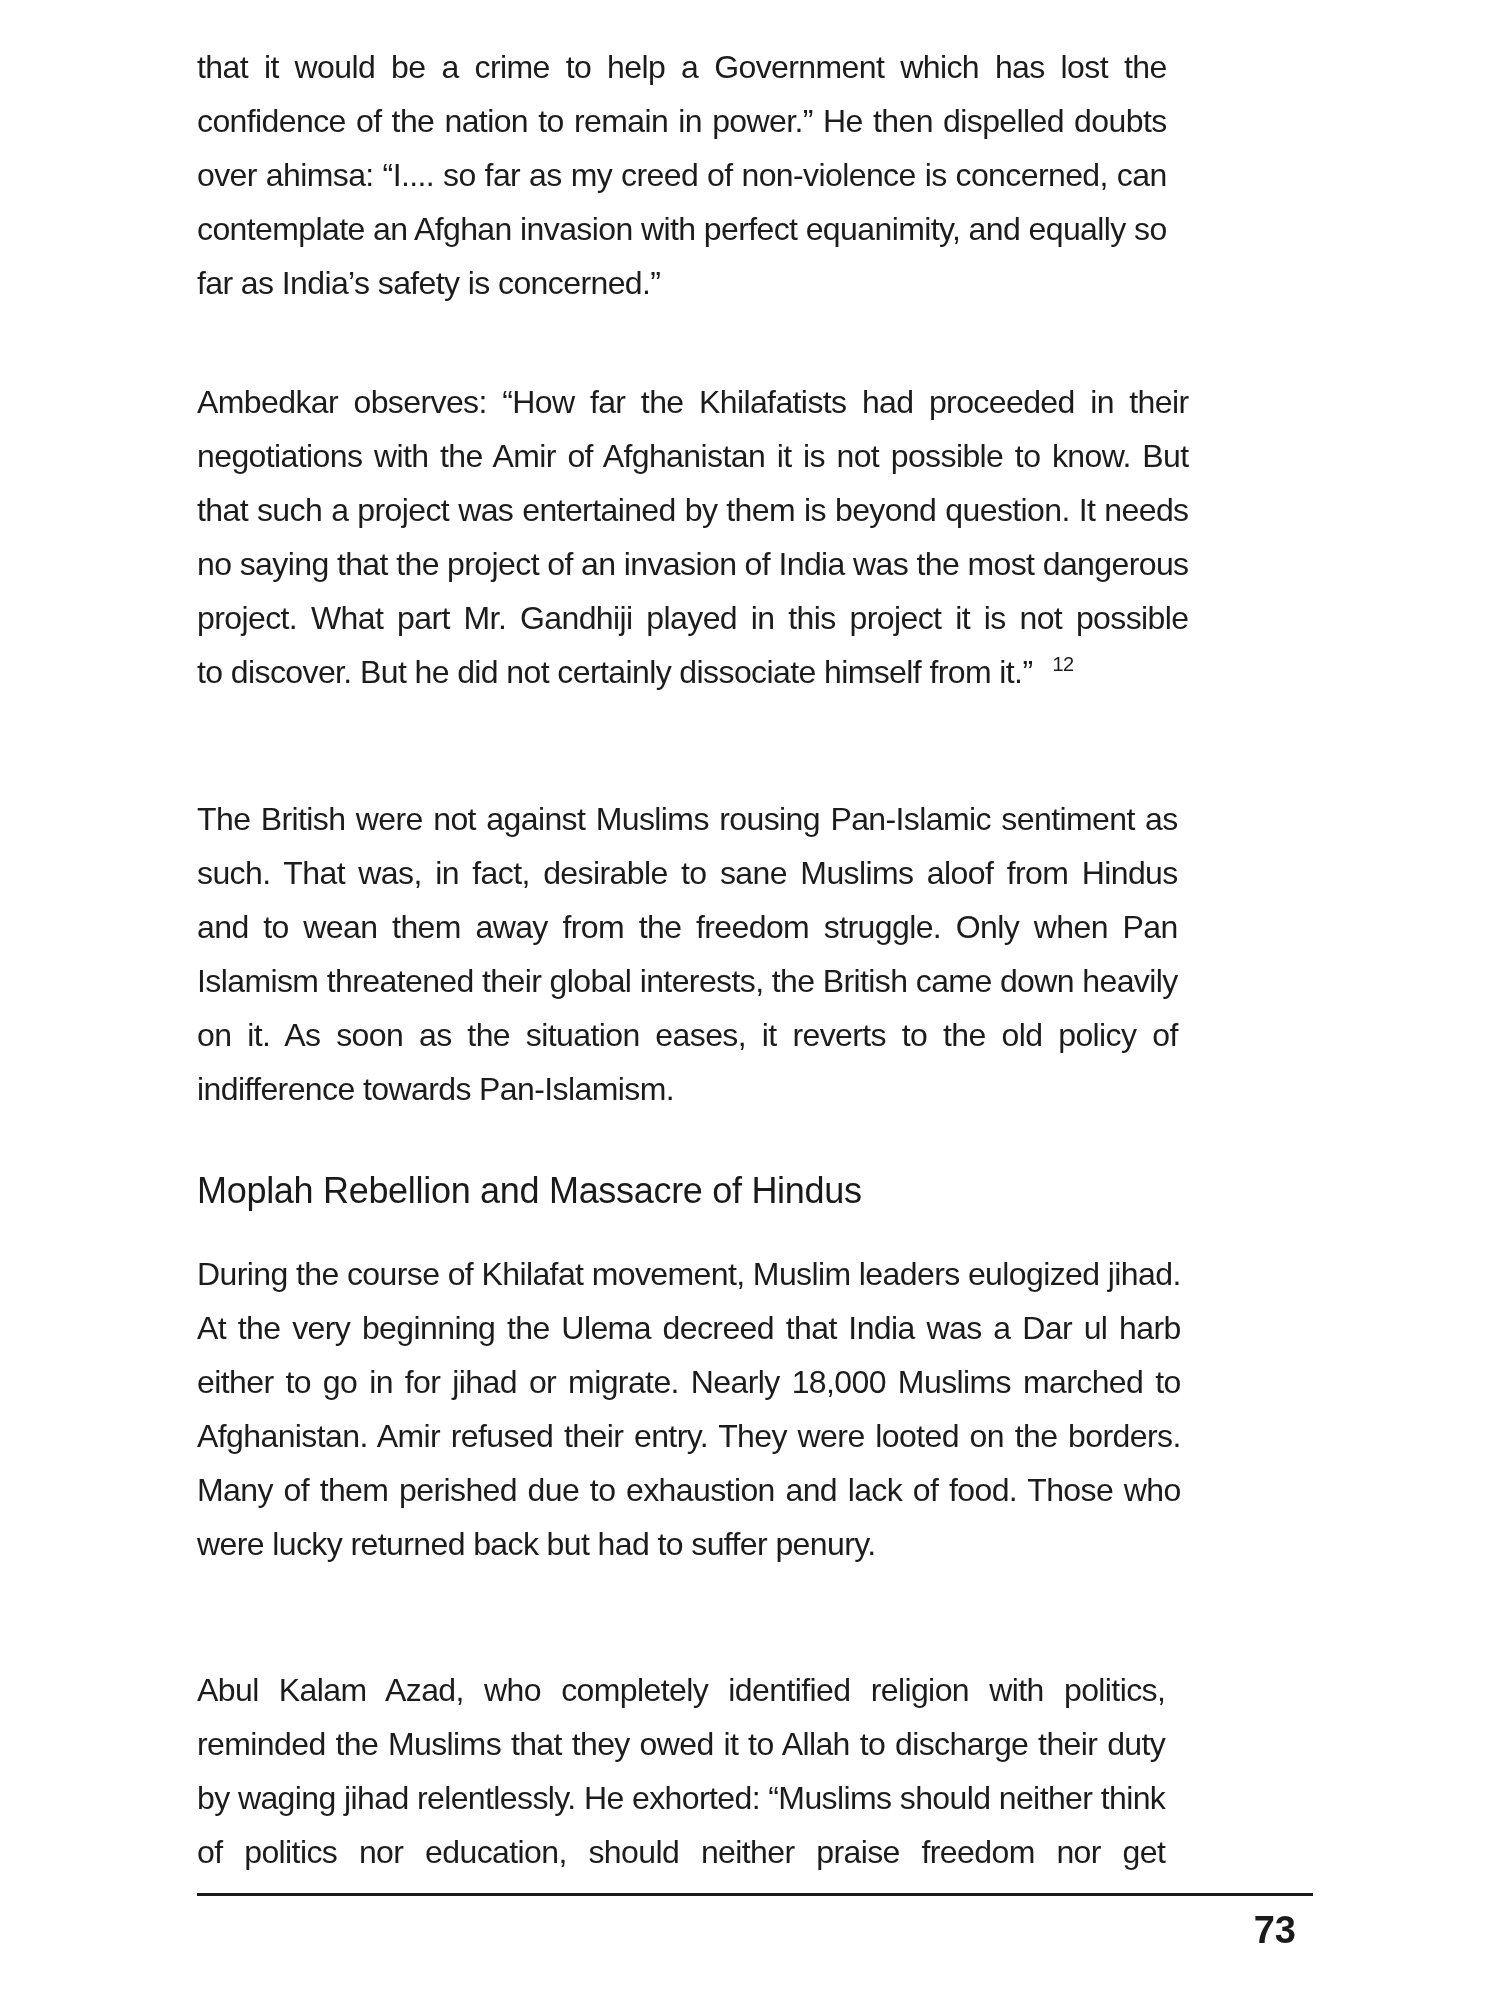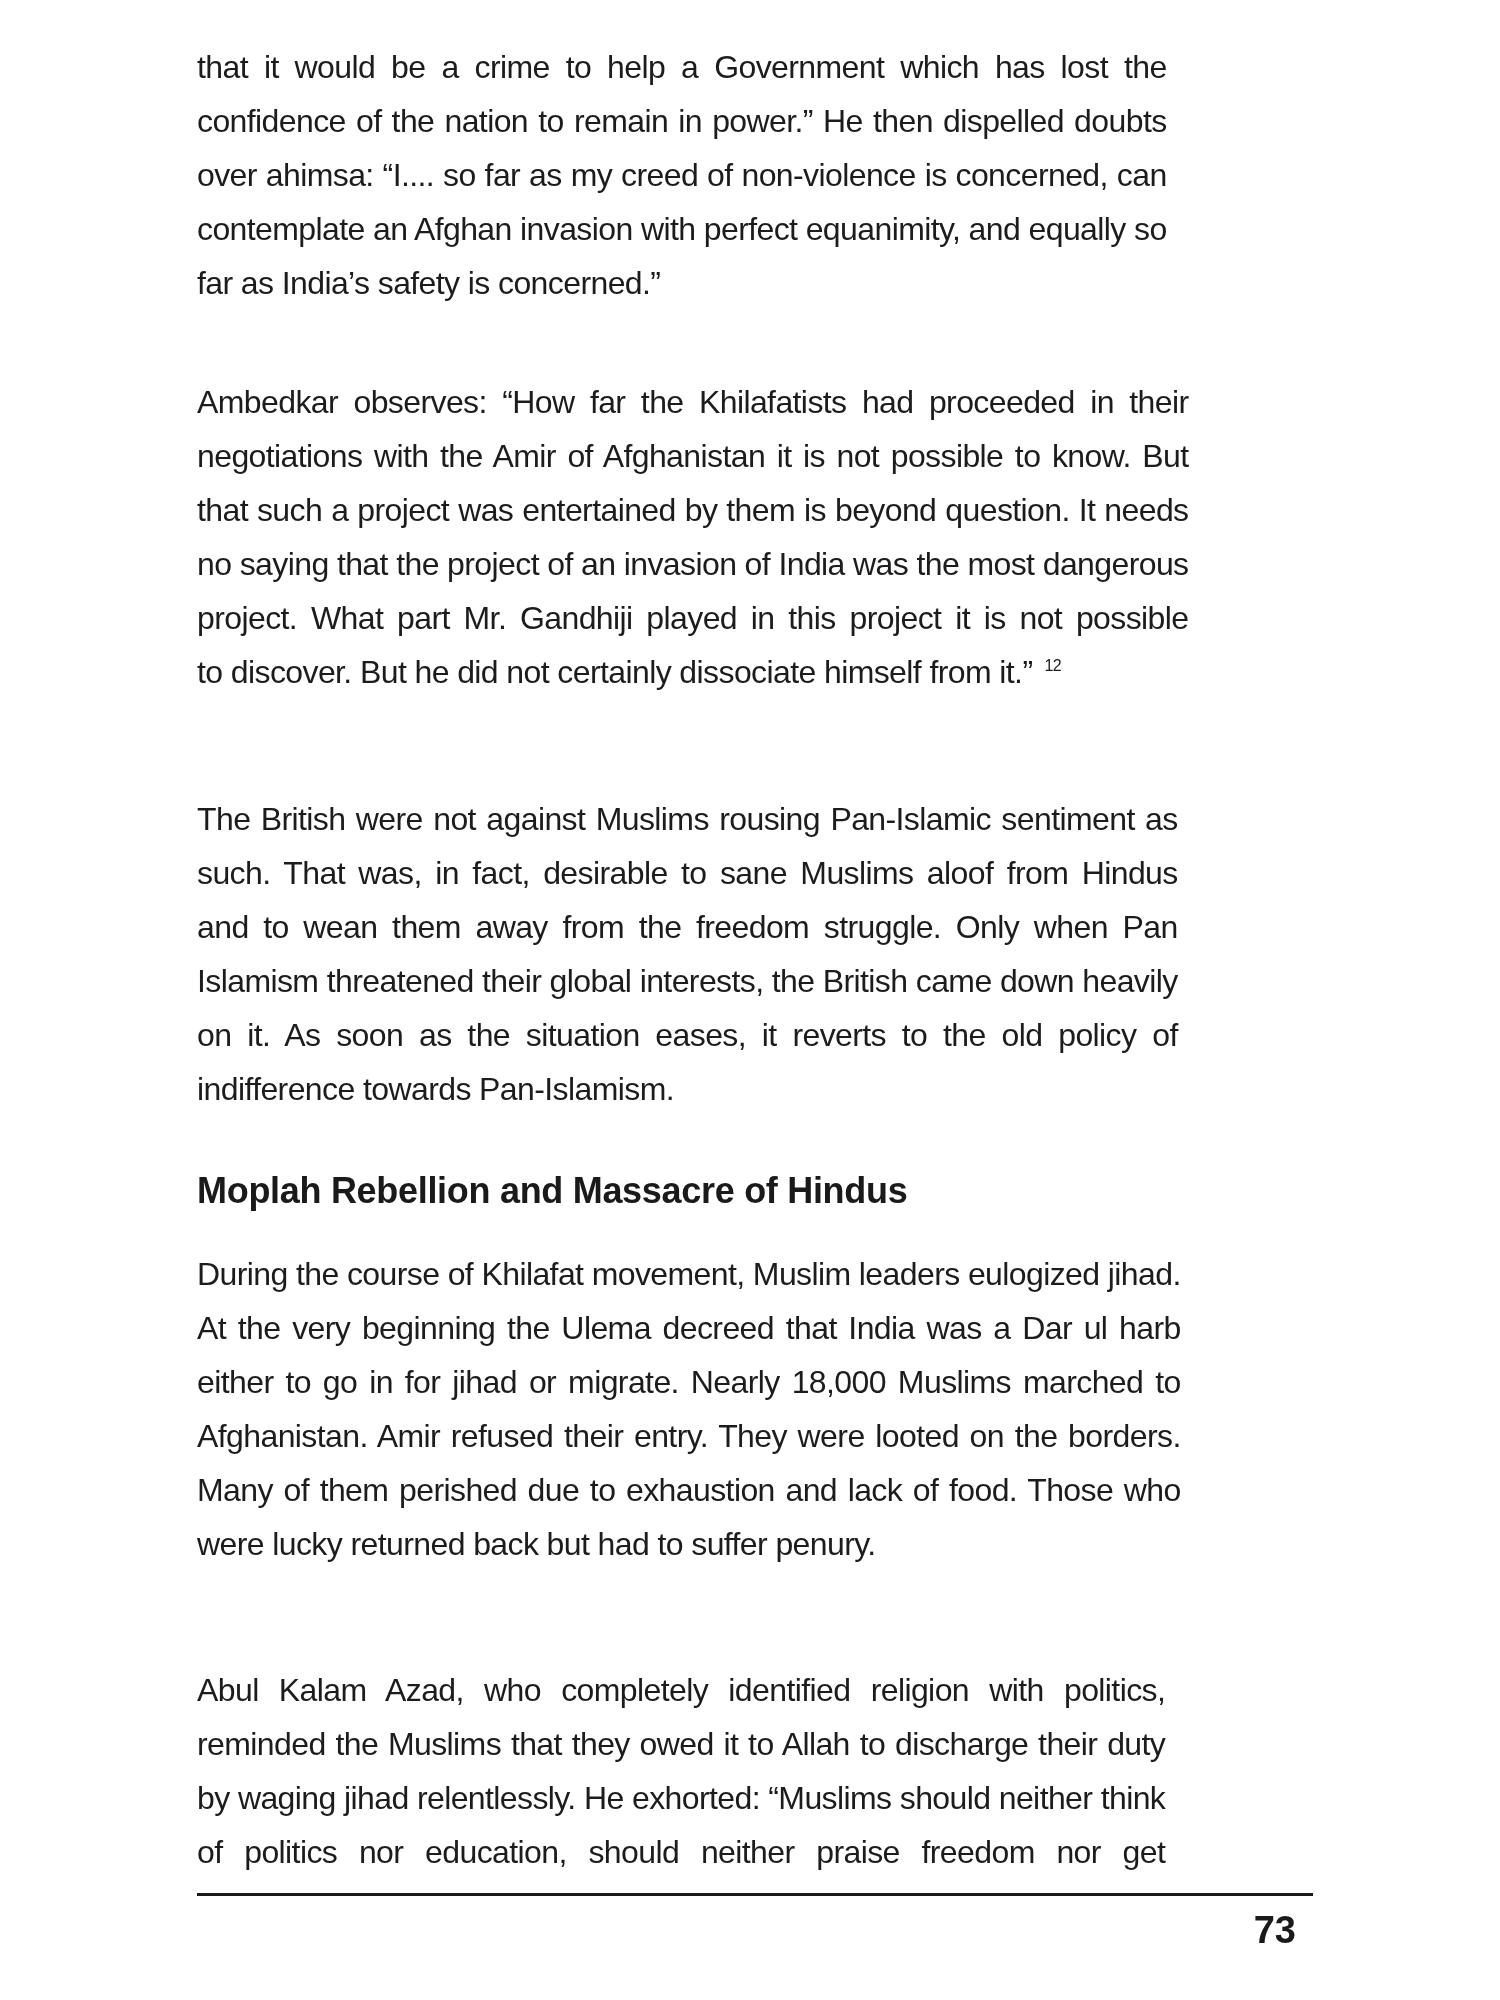--- a/index.html
+++ b/index.html
@@ -39,32 +39,32 @@
     text-align-last: left;
   }
   .p1 { position: absolute; top: 0px; }
   .p2 { position: absolute; top: 335px; }
   .p3 { position: absolute; top: 752px; }
   .heading {
     position: absolute;
     top: 1094px;
     font-size: 36px;
     line-height: 54px;
-    font-weight: bold;
+    font-weight: normal;
     color: #1a1a1a;
     letter-spacing: -0.3px;
     white-space: nowrap;
   }
   .p4 { position: absolute; top: 1207px; }
   .p5 { position: absolute; top: 1623px; }
   .footnote-ref {
-    font-size: 16px;
+    font-size: 20px;
     vertical-align: super;
     line-height: 0;
-    margin-left: 12px;
+    margin-left: 20px;
   }
   .rule {
     position: absolute;
     left: 197px;
     top: 1893px;
     width: 1116px;
     height: 3px;
     background: #1a1a1a;
   }
   .page-number {

